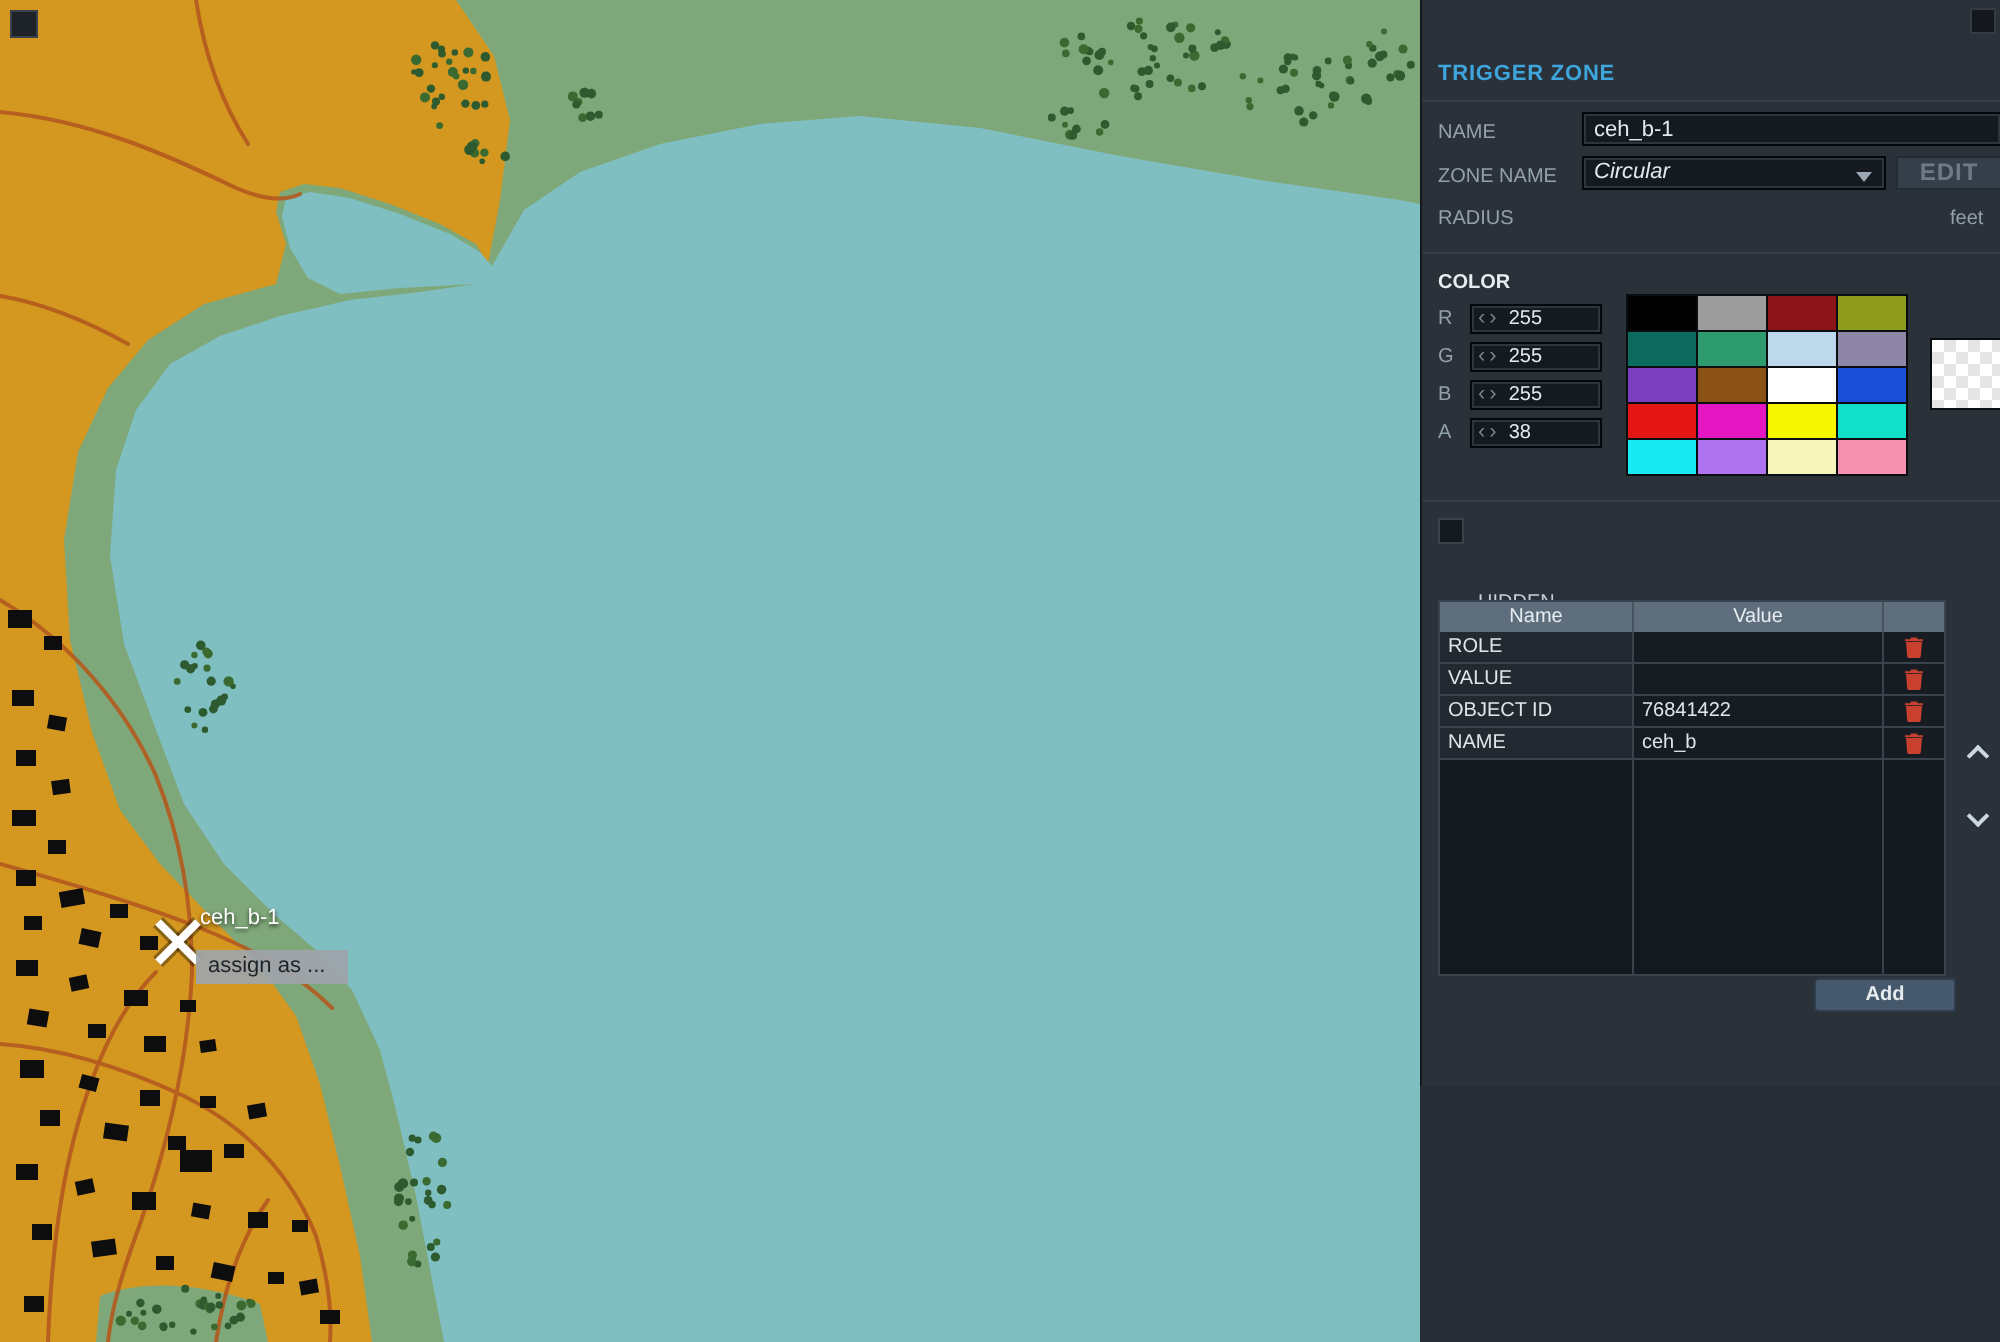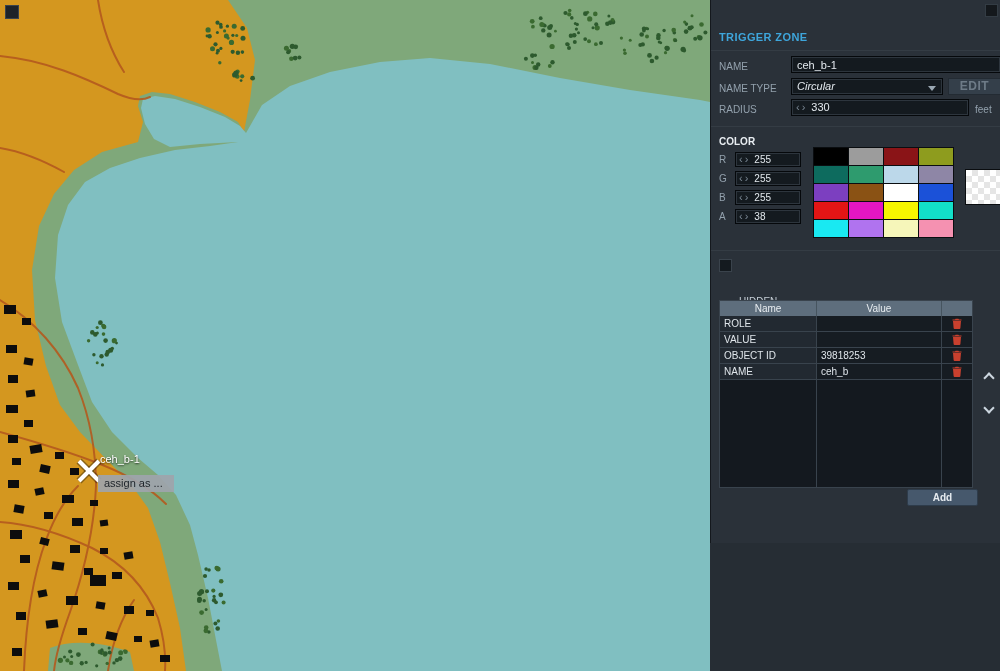--- a/index.html
+++ b/index.html
@@ -402,31 +402,28 @@
 
 <div class="panel">
   <div class="scrollbtn"></div>
 
   <div class="title">TRIGGER ZONE</div>
   <div class="divider" style="top:50px"></div>
 
   <div class="plabel" style="left:8px; top:61px;">NAME</div>
   <input class="txtinput" type="text" value="ceh_b-1" style="">
 
-  <div class="plabel" style="left:8px; top:83px;">NAME TYPE</div>
+  <div class="plabel" style="left:8px; top:83px;">ZONE NAME</div>
   <div class="selectbox">
     <span>Circular</span>
     <span class="caret"></span>
   </div>
   <div class="editbtn">EDIT</div>
 
   <div class="plabel" style="left:8px; top:104px;">RADIUS</div>
-  <div class="field radiusfield">
-    <span class="arr">‹</span><span class="arr">›</span><span class="spinval">330</span>
-  </div>
   <div class="plabel" style="left:264px; top:104px;">feet</div>
 
   <div class="divider" style="top:126px"></div>
 
   <div class="sectionhead" style="top:136px;">COLOR</div>
   <div class="channels" id="channels">
       <div class="chrow">
         <span class="chlabel">R</span>
         <div class="spinfield"><span class="arr">‹</span><span class="arr">›</span><span class="spinval">255</span></div>
       </div>
@@ -494,21 +491,21 @@
           <div class="tc tname">VALUE</div>
           <div class="tc tval"></div>
           <div class="tc tdel">
             <svg width="10" height="11" viewBox="0 0 10 11">
               <path fill="#c8402e" d="M1 3h8l-.6 7.1c-.1.5-.4.9-.9.9H2.5c-.5 0-.8-.4-.9-.9L1 3zm2.6-2.3h2.8l.6.9h2.5v1H.5v-1H3l.6-.9z"></path>
             </svg>
           </div>
         </div>
         <div class="trow">
           <div class="tc tname">OBJECT ID</div>
-          <div class="tc tval">39818253</div>
+          <div class="tc tval">76841422</div>
           <div class="tc tdel">
             <svg width="10" height="11" viewBox="0 0 10 11">
               <path fill="#c8402e" d="M1 3h8l-.6 7.1c-.1.5-.4.9-.9.9H2.5c-.5 0-.8-.4-.9-.9L1 3zm2.6-2.3h2.8l.6.9h2.5v1H.5v-1H3l.6-.9z"></path>
             </svg>
           </div>
         </div>
         <div class="trow">
           <div class="tc tname">NAME</div>
           <div class="tc tval">ceh_b</div>
           <div class="tc tdel">

